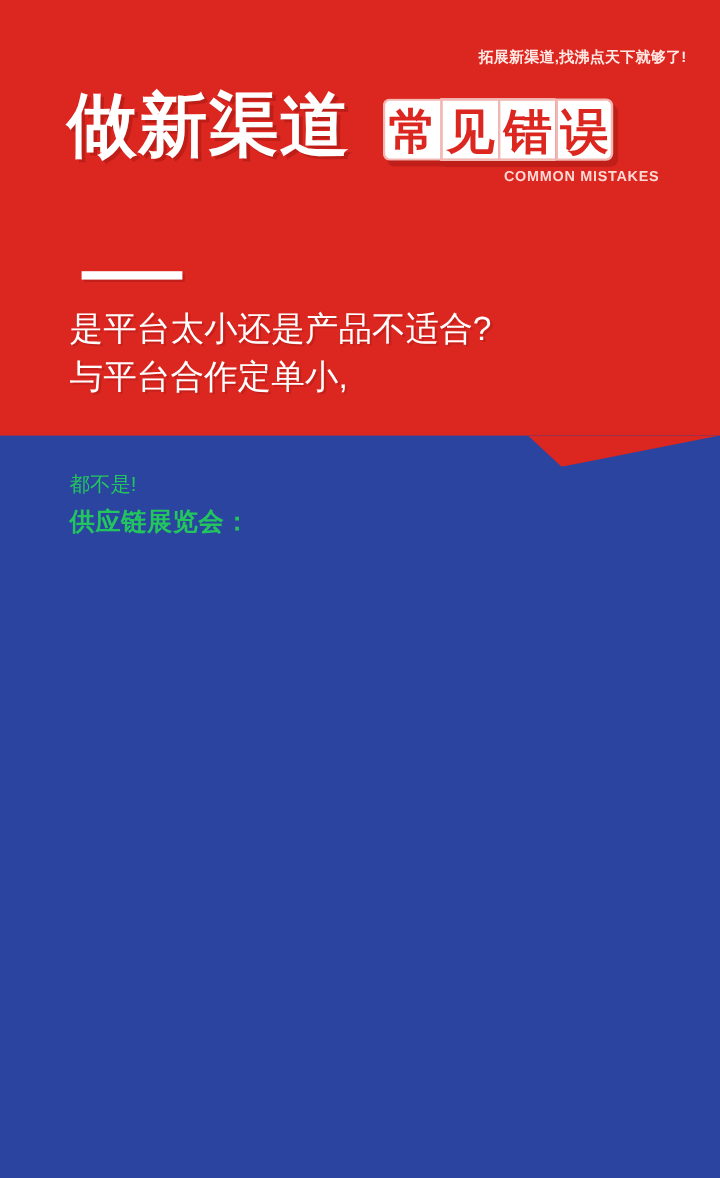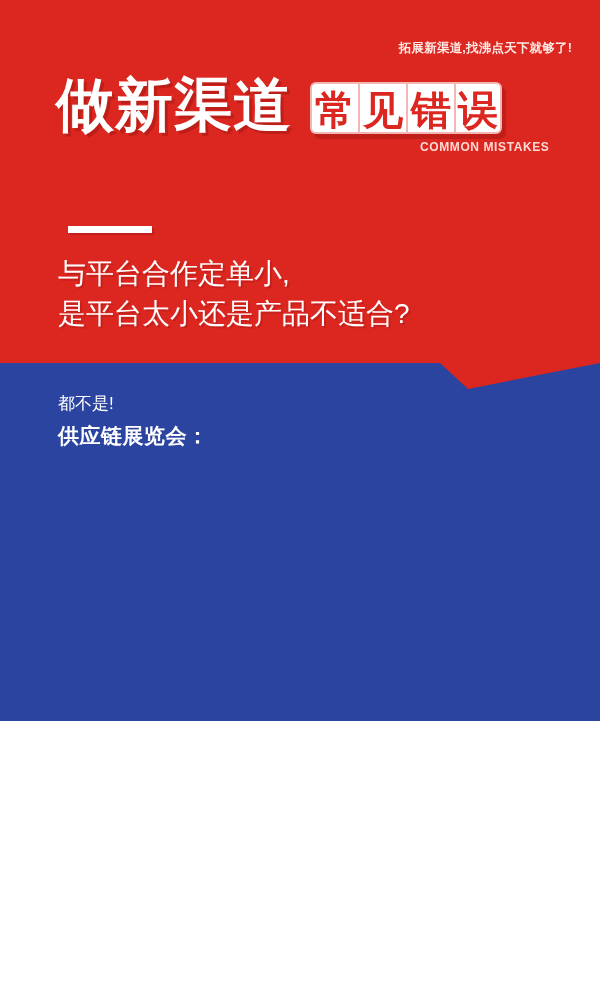--- a/index.html
+++ b/index.html
@@ -7,21 +7,21 @@
     padding: 0;
     background: #ffffff;
   }
   body {
     font-family: "Liberation Sans", "DejaVu Sans", sans-serif;
   }
 
   .poster {
     position: relative;
     width: 600px;
-    height: 721px;
+    height: 982px;
     overflow: hidden;
     background: #2b44a0;
   }
 
   
   .hero {
     position: absolute;
     left: 0; top: 0;
     width: 600px;
     height: 363px;
@@ -63,21 +63,21 @@
     line-height: 62px;
     font-weight: bold;
     color: #ffffff;
     letter-spacing: 1px;
     text-shadow: 3px 3px 0 rgba(120,12,8,.30);
     white-space: nowrap;
   }
   .hl-row2 {
     display: flex;
     align-items: flex-end;
-    gap: 12px;
+    gap: 21px;
     white-space: nowrap;
   }
 
   .mistake-box {
     position: relative;
     display: inline-flex;
     margin-left: 6px;
     margin-bottom: 2px;
     filter: drop-shadow(4px 5px 0 rgba(120,12,8,.28));
   }
@@ -146,21 +146,21 @@
 
   .intro {
     position: absolute;
     left: 58px;
     top: 26px;
   }
   .intro-line {
     display: block;
     font-size: 17px;
     line-height: 29px;
-    color: #ffffff;
+    color: #22c55e;
     white-space: nowrap;
   }
   .intro-line.strong {
     font-size: 21px;
     font-weight: bold;
     line-height: 36px;
     letter-spacing: .5px;
   }
 
   .at-row {
@@ -283,22 +283,22 @@
           <span class="mk">误</span>
         </span>
       </span>
     </div>
 
     <div class="common-mistakes">COMMON MISTAKES</div>
 
     <div class="hero-rule"></div>
 
     <div class="sub">
+      <span class="sub-line">是平台太小还是产品不适合?</span>
       <span class="sub-line">与平台合作定单小,</span>
-      <span class="sub-line">是平台太小还是产品不适合?</span>
     </div>
   </div>
   <div class="hero-tail"></div>
 
   <div class="body-wrap">
     <div class="intro">
       <span class="intro-line">都不是!</span>
       <span class="intro-line strong">供应链展览会：</span>
     </div>
   </div>

